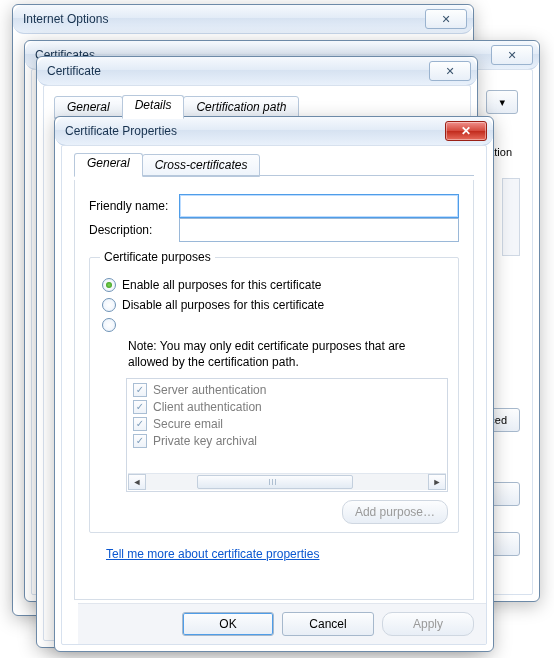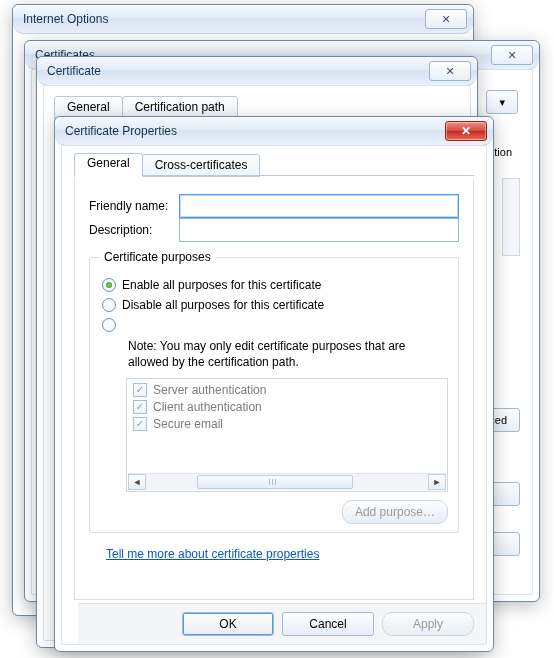--- a/index.html
+++ b/index.html
@@ -11,21 +11,21 @@
   .redclose{height:18px;width:40px;border-radius:3px;background:linear-gradient(#f08f8b,#d54b3f 48%,#c22c1e 52%,#e76b5c);border:1px solid #9a2016;display:flex;align-items:center;justify-content:center;color:#fff;font-weight:bold;box-shadow:inset 0 0 0 1px rgba(255,255,255,0.4);}
   .body{position:absolute;top:28px;left:6px;right:6px;bottom:6px;background:#fff;border:1px solid #d7e1ee;border-radius:2px;}
 
   
   #w1{top:4px;left:12px;width:460px;height:610px;}
   #w2{top:40px;left:24px;width:514px;height:560px;}
   #w3{top:56px;left:36px;width:440px;height:590px;}
   #w4{top:116px;left:54px;width:438px;height:534px;}
 
   
-  .tabsrow{position:absolute;top:10px;left:10px;display:flex;}
+  .tabsrow{position:absolute;top:10px;left:10px;display:flex;font-style:italic;}
   .tab{padding:3px 12px 4px;border:1px solid #b7c8dc;background:linear-gradient(#fcfdff,#eef4fb);margin-right:-1px;border-top-left-radius:3px;border-top-right-radius:3px;}
   .tab.active{background:#fff;border-bottom-color:#fff;position:relative;z-index:2;padding-top:2px;padding-bottom:5px; margin-top:-1px;}
   .tabline{position:absolute;left:10px;right:10px;height:1px;background:#b7c8dc;top:31px;}
 
   
   .formrow{display:flex;align-items:center;margin:0 0;}
   .formrow label{width:90px;}
   .txt{flex:1;height:20px;border:1px solid #9ab8d8;background:#fff;}
 
   fieldset{border:1px solid #d6dee8;border-radius:2px;margin:8px 0 0;padding:10px 10px 8px;}
@@ -92,20 +92,21 @@
 <div class="win" id="w3">
   <div class="titlebar">
     <span class="title">Certificate</span>
     <div class="winbtn">
         <span class="xglyph">✕</span>
       </div>
   </div>
   <div class="body">
     <div class="tabsrow">
       <div class="tab"><span>General</span></div>
+      <div class="tab active"><span>Details</span></div>
       <div class="tab"><span>Certification path</span></div>
     </div>
     <div class="tabline"></div>
   </div>
 </div>
 
 <div class="win" id="w4">
   <div class="titlebar">
     <span class="title">Certificate Properties</span>
     <div class="redclose">
@@ -154,20 +155,24 @@
                 <span class="chk on"></span>
                 <span>Server authentication</span>
               </div>
               <div class="li">
                 <span class="chk on"></span>
                 <span>Client authentication</span>
               </div>
               <div class="li">
                 <span class="chk on"></span>
                 <span>Secure email</span>
+              </div>
+              <div class="li">
+                <span class="chk on"></span>
+                <span>Private key archival</span>
               </div>
             </div>
           <div class="hscroll">
             <div class="sbtn">
                 <span>◄</span>
               </div>
             <div class="strack">
                 <div class="sthumb"></div>
               </div>
             <div class="sbtn">

